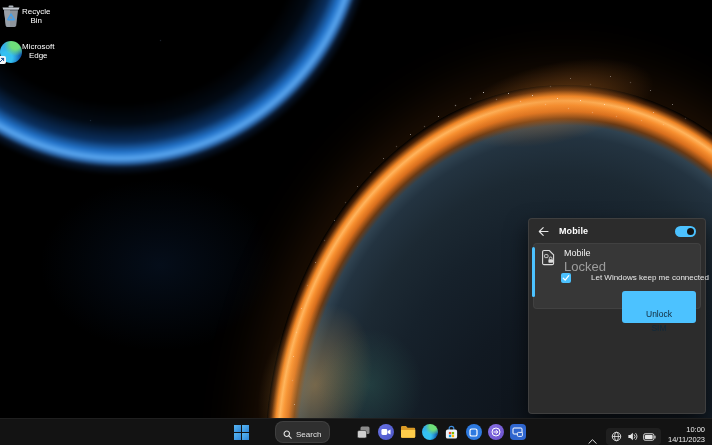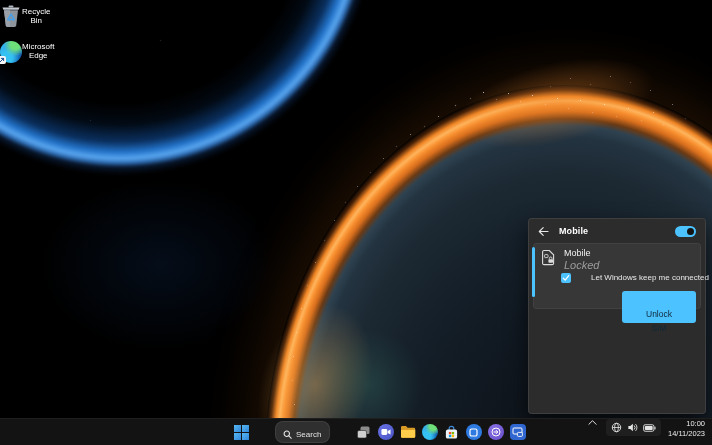--- a/index.html
+++ b/index.html
@@ -115,21 +115,21 @@
   }
   .net-card{
     position:absolute;left:4px;right:4px;top:24px;height:66px;border-radius:4px;
     background:#373737;border:1px solid rgba(255,255,255,.05);box-sizing:border-box;
   }
   .accent-bar{
     position:absolute;left:-2px;top:3px;width:3px;height:50px;border-radius:2px;background:#4cc2ff;
   }
   .sim-icon{position:absolute;left:7px;top:5px;}
   .net-name{position:absolute;left:30px;top:4px;font-size:9px;color:#f2f2f2;}
-  .net-status{position:absolute;left:30px;top:15px;font-size:11px;color:#9d9d9d;font-style:italic;}
+  .net-status{position:absolute;left:30px;top:15px;font-size:13px;color:#9d9d9d;}
   .chk-row{position:absolute;left:27px;top:29px;display:flex;gap:20px;cursor:pointer;}
   .checkbox{
     width:10px;height:10px;border-radius:2px;background:#4cc2ff;display:flex;
     align-items:center;justify-content:center;flex:0 0 auto;
   }
   .chk-label{font-size:8px;color:#e8e8e8;white-space:nowrap;}
   .unlock-btn{
     position:absolute;right:4px;top:47px;width:74px;height:14px;border:none;border-radius:3px;
     background:#4cc2ff;color:#10293a;font-size:8.5px;font-family:"Liberation Sans",sans-serif;
     cursor:pointer;padding:16px;line-height:14px;
@@ -152,21 +152,21 @@
   }
   .start-logo{display:grid;grid-template-columns:7px 7px;grid-template-rows:7px 7px;gap:1px;}
   .start-logo span{background:linear-gradient(135deg,#58b6f2,#2f87d8);}
   .search-pill{
     height:16px;border-radius:8px;background:#2f2f2f;border:1px solid rgba(255,255,255,.08);
     display:flex;align-items:center;gap:4px;padding:4px 8px 0 7px;margin:0 20px;cursor:pointer;
   }
   .search-pill span{font-size:8px;color:#e2e2e2;}
   .circle-app{width:16px;height:16px;border-radius:50%;display:flex;align-items:center;justify-content:center;}
   .square-app{width:16px;height:16px;border-radius:4px;display:flex;align-items:center;justify-content:center;}
-  .tb-tray{position:absolute;right:5px;top:0;bottom:0;display:flex;align-items:flex-start;gap:7px;}
+  .tb-tray{position:absolute;right:5px;top:0;bottom:0;display:flex;align-items:flex-end;gap:7px;}
   .tray-chevron{border:none;background:transparent;padding:0 2px;cursor:pointer;display:flex;align-items:center;}
   .tray-pill{
     display:flex;align-items:center;gap:5px;padding:3px 5px;border-radius:4px;
     background:rgba(255,255,255,.05);cursor:pointer;
   }
   .clock{text-align:right;color:#ececec;font-size:7.5px;line-height:10px;cursor:pointer;padding-right:2px;}
 </style>
 </head>
 <body>
 

